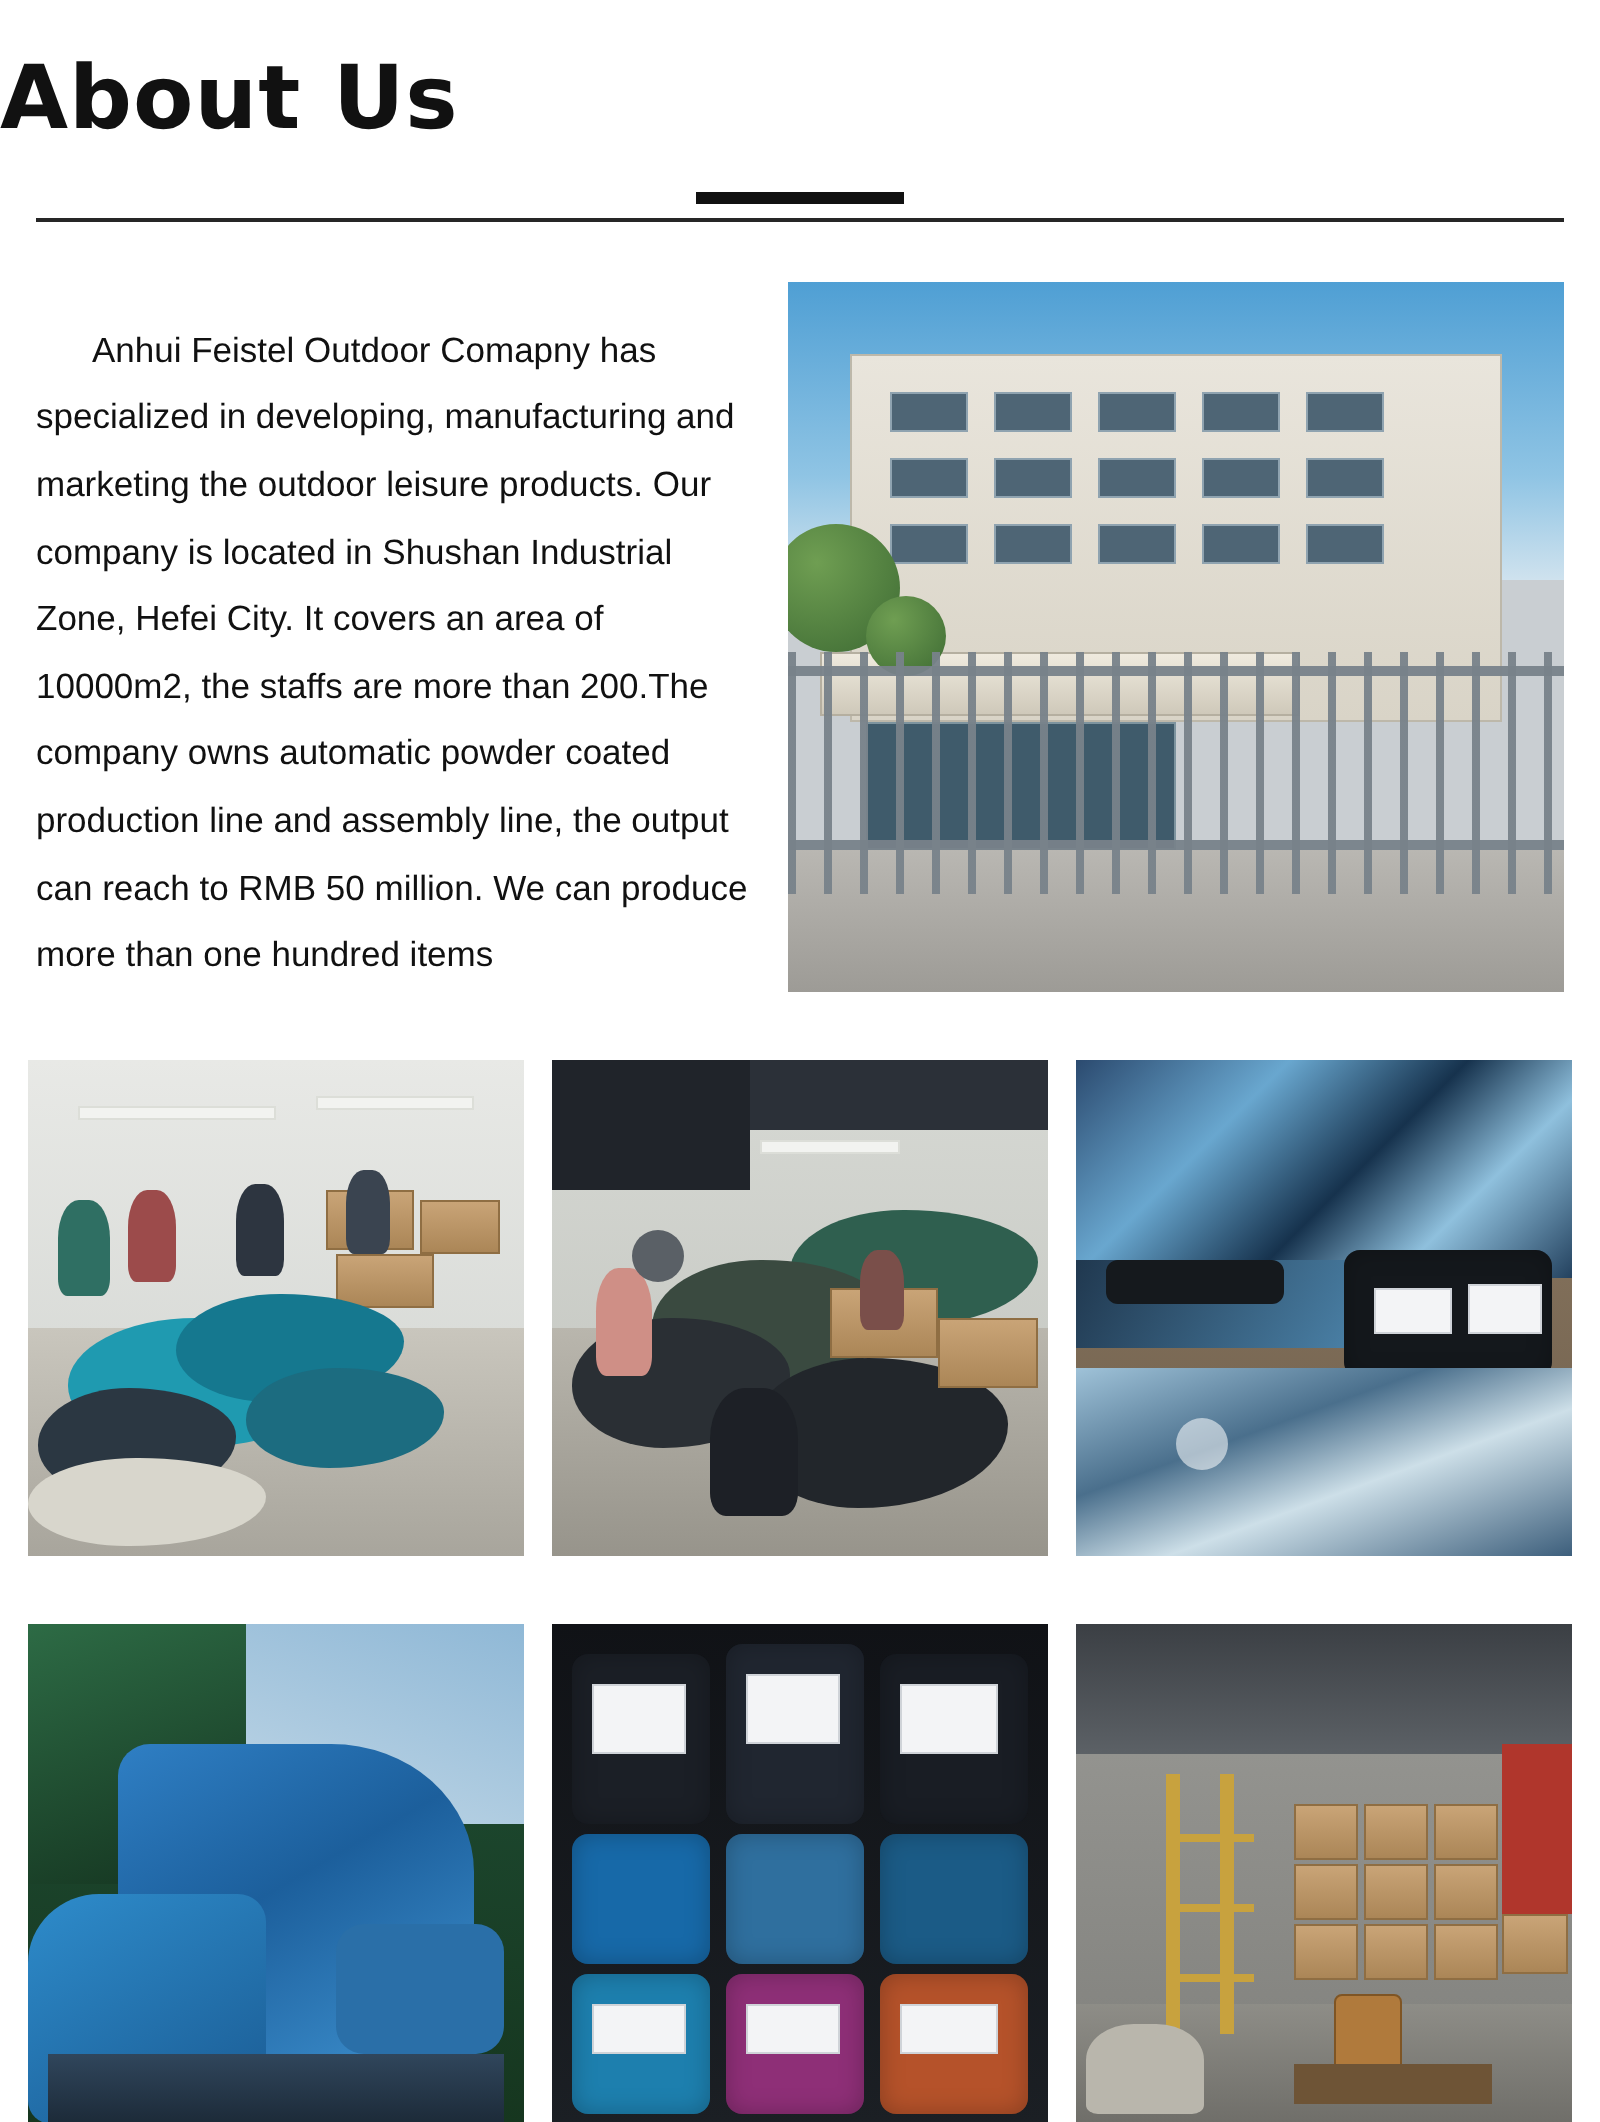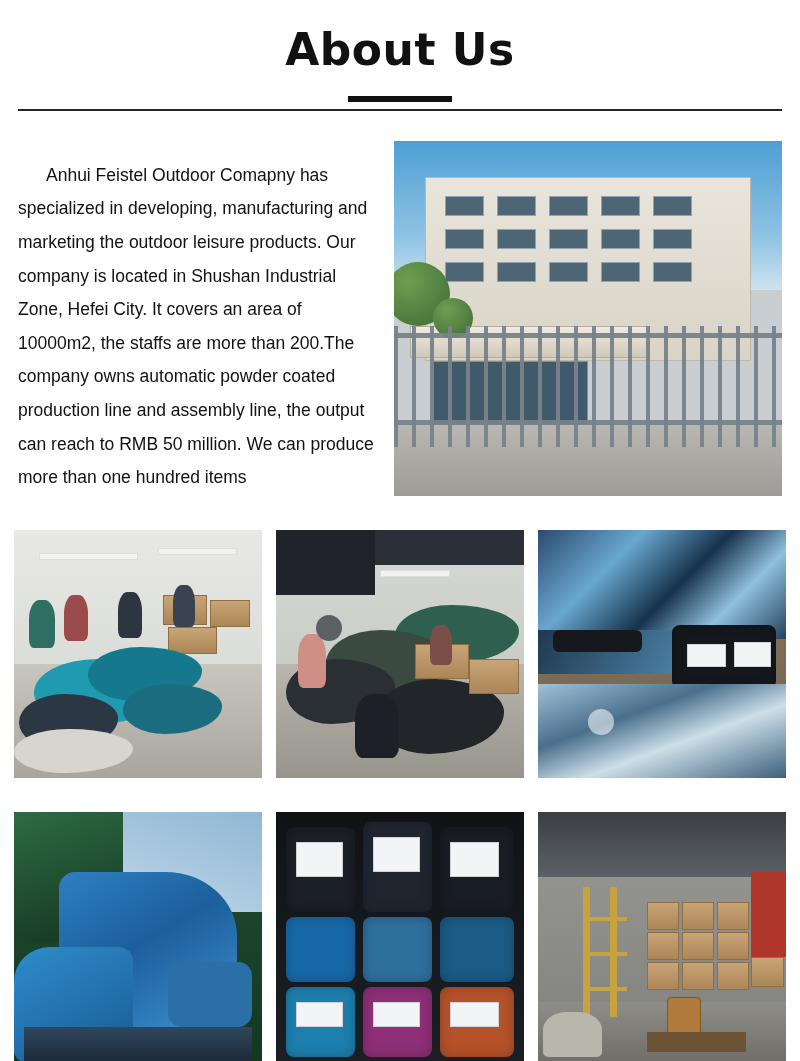--- a/index.html
+++ b/index.html
@@ -18,21 +18,20 @@
   .page {
     width: 800px;
     height: 1061px;
     position: relative;
     padding: 0;
   }
 
   
   .header {
     padding-top: 26px;
-    text-align: center;
   }
   .page-title {
     font-family: "DejaVu Sans", sans-serif;
     font-size: 44px;
     font-weight: bold;
     letter-spacing: 0.5px;
     color: #111111;
     line-height: 1.1;
     margin: 0;
   }

